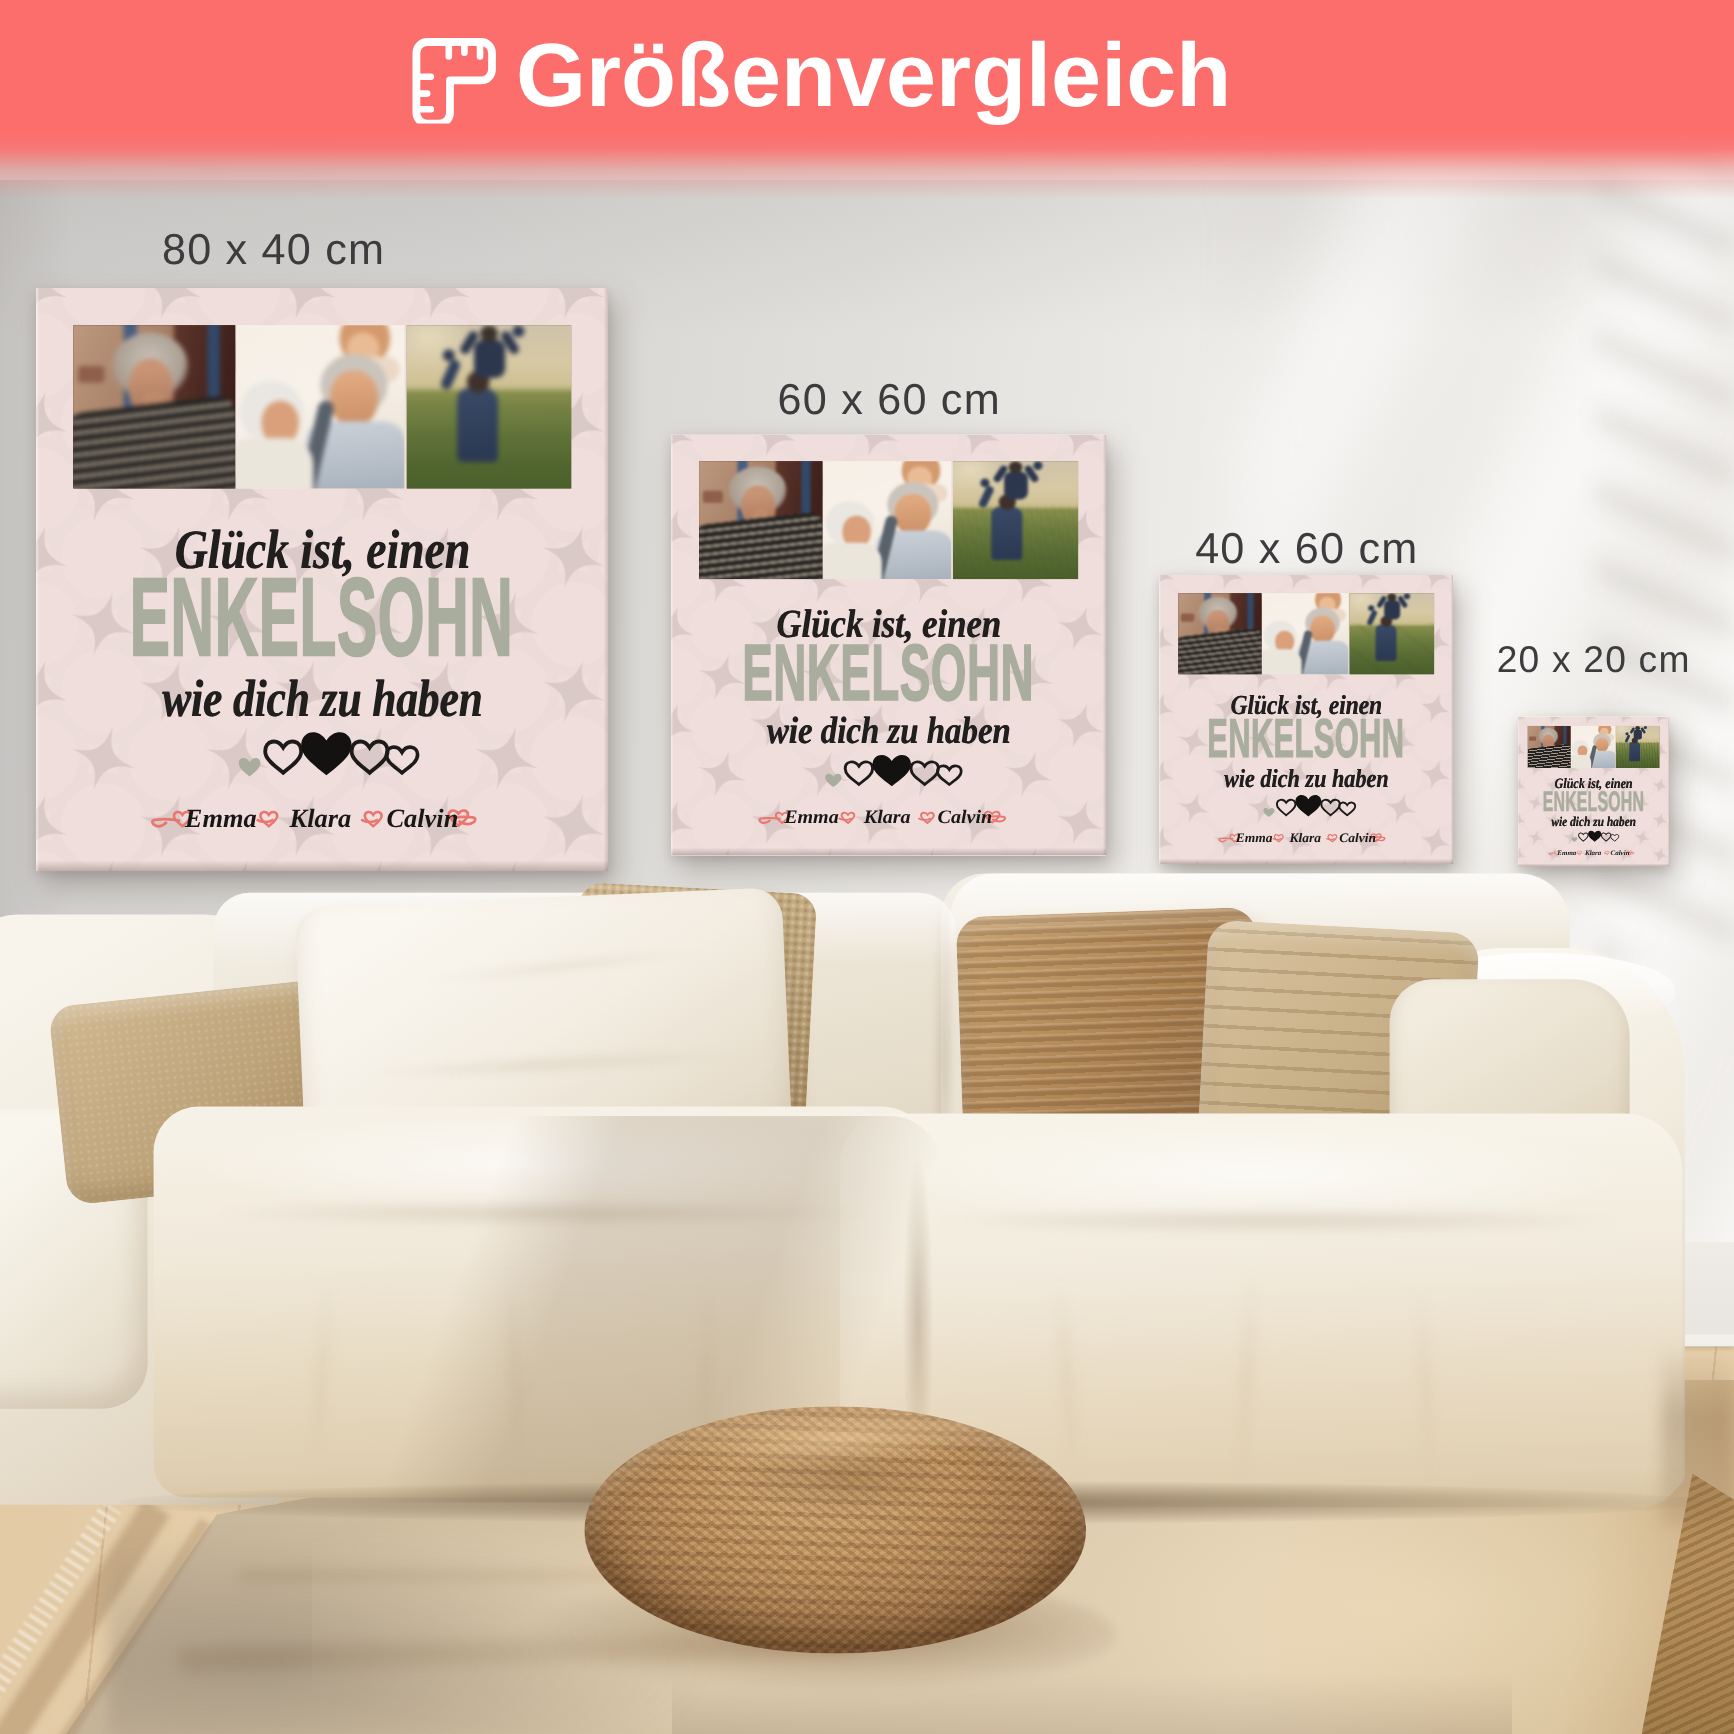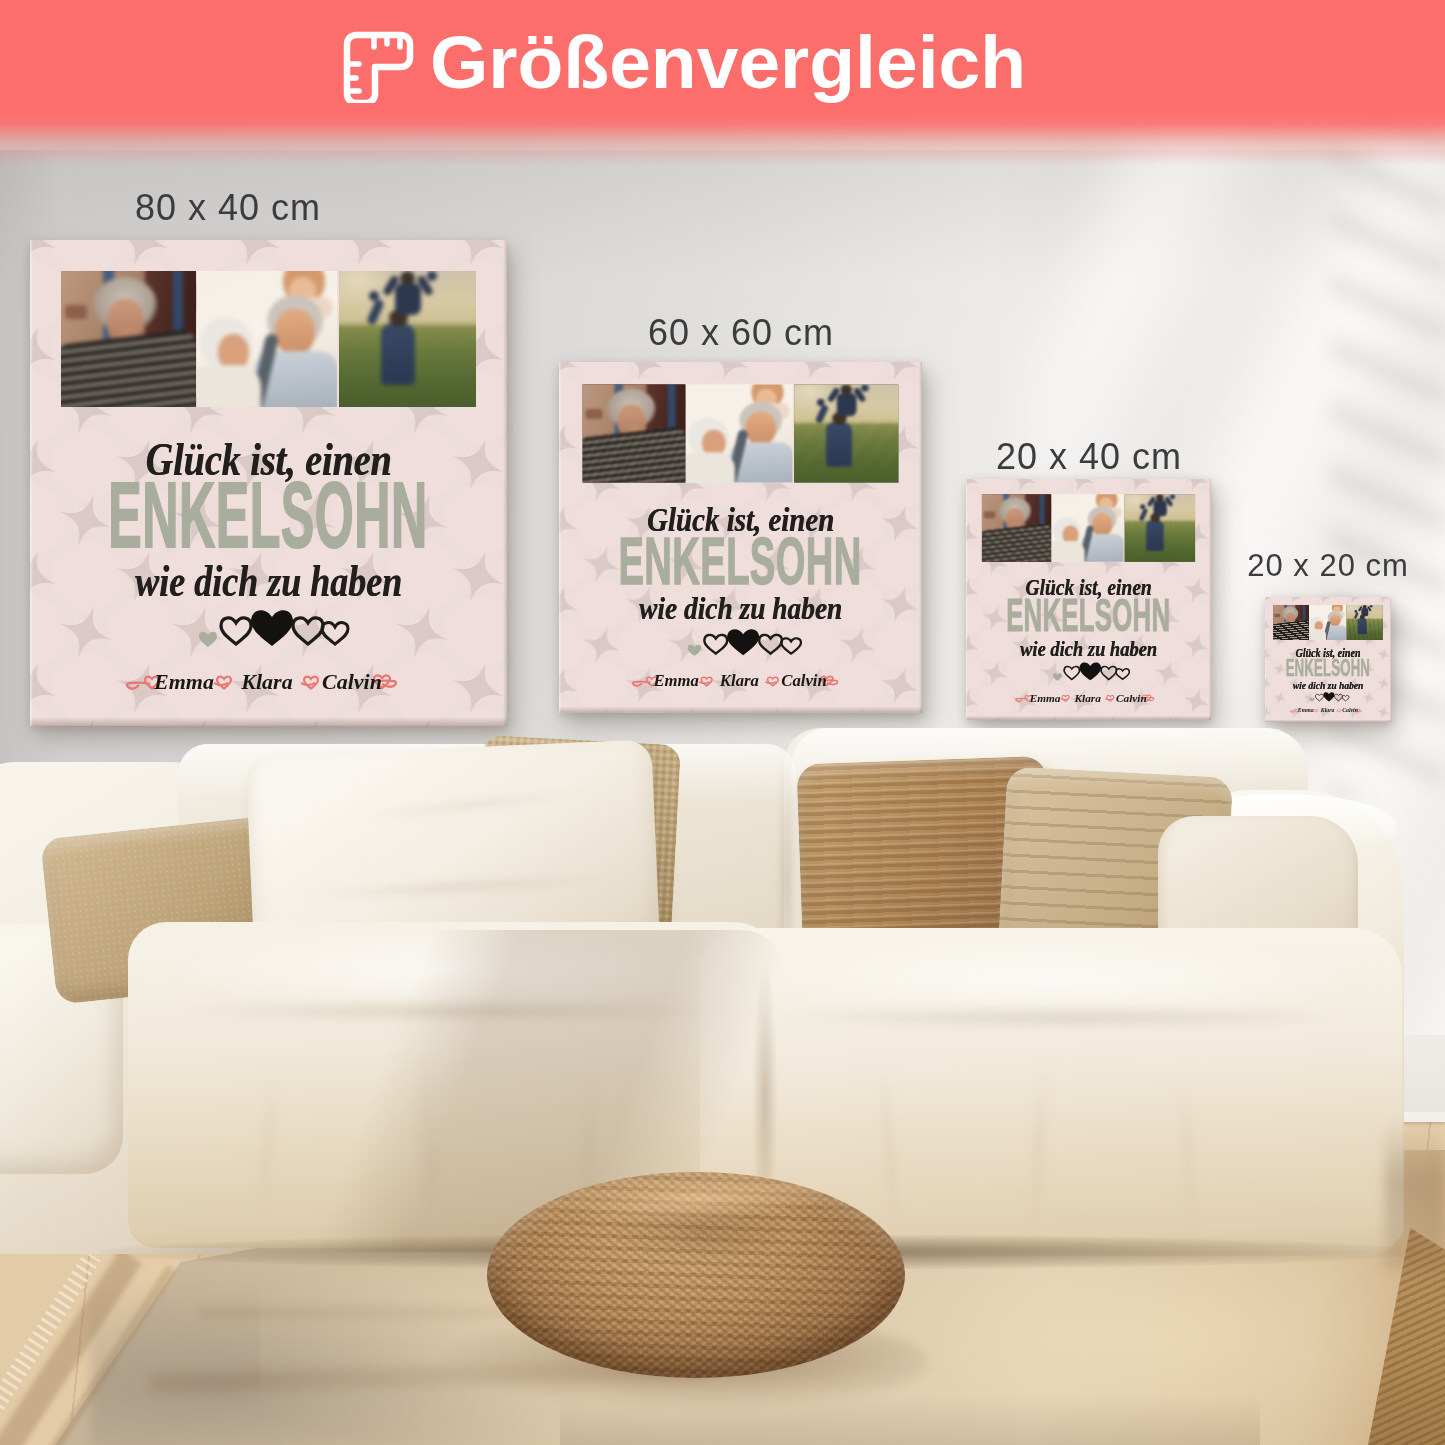--- a/index.html
+++ b/index.html
@@ -58,23 +58,23 @@
   <path d="M46 7 v8" stroke="#ffffff" stroke-width="5.5" stroke-linecap="round"></path>
   <path d="M59 7 v11" stroke="#ffffff" stroke-width="5.5" stroke-linecap="round"></path>
 </svg>
 
 <div class="abs" style="left:430px;top:19px;width:660px;font-size:75px;color:#ffffff;font-weight:bold;letter-spacing:0px;">Größenvergleich</div>
 
 <div class="lbl" style="left:228px;top:187px;">80 x 40 cm</div>
 
 <div class="lbl" style="left:741px;top:312px;">60 x 60 cm</div>
 
-<div class="lbl" style="left:1089px;top:436px;">20 x 40 cm</div>
-
-<div class="lbl" style="left:1328px;top:548px;font-size:31px;">20 x 20 cm</div>
+<div class="lbl" style="left:1089px;top:436px;">40 x 60 cm</div>
+
+<div class="lbl" style="left:1328px;top:532px;font-size:31px;">20 x 20 cm</div>
 
 <div class="cv" style="left:30px;top:240px;width:477px;height:486px;">
   <div class="art" style="transform:scale(1,1)">
 
       <svg class="patt" width="477" height="486" viewBox="0 0 477 486">
         <defs>
           <pattern id="sta" width="112" height="112" patternUnits="userSpaceOnUse">
             <g fill="none" stroke="#d9ccc9" stroke-width="9" opacity=".3">
               <circle cx="0" cy="56" r="40"></circle>
               <circle cx="112" cy="56" r="40"></circle>

